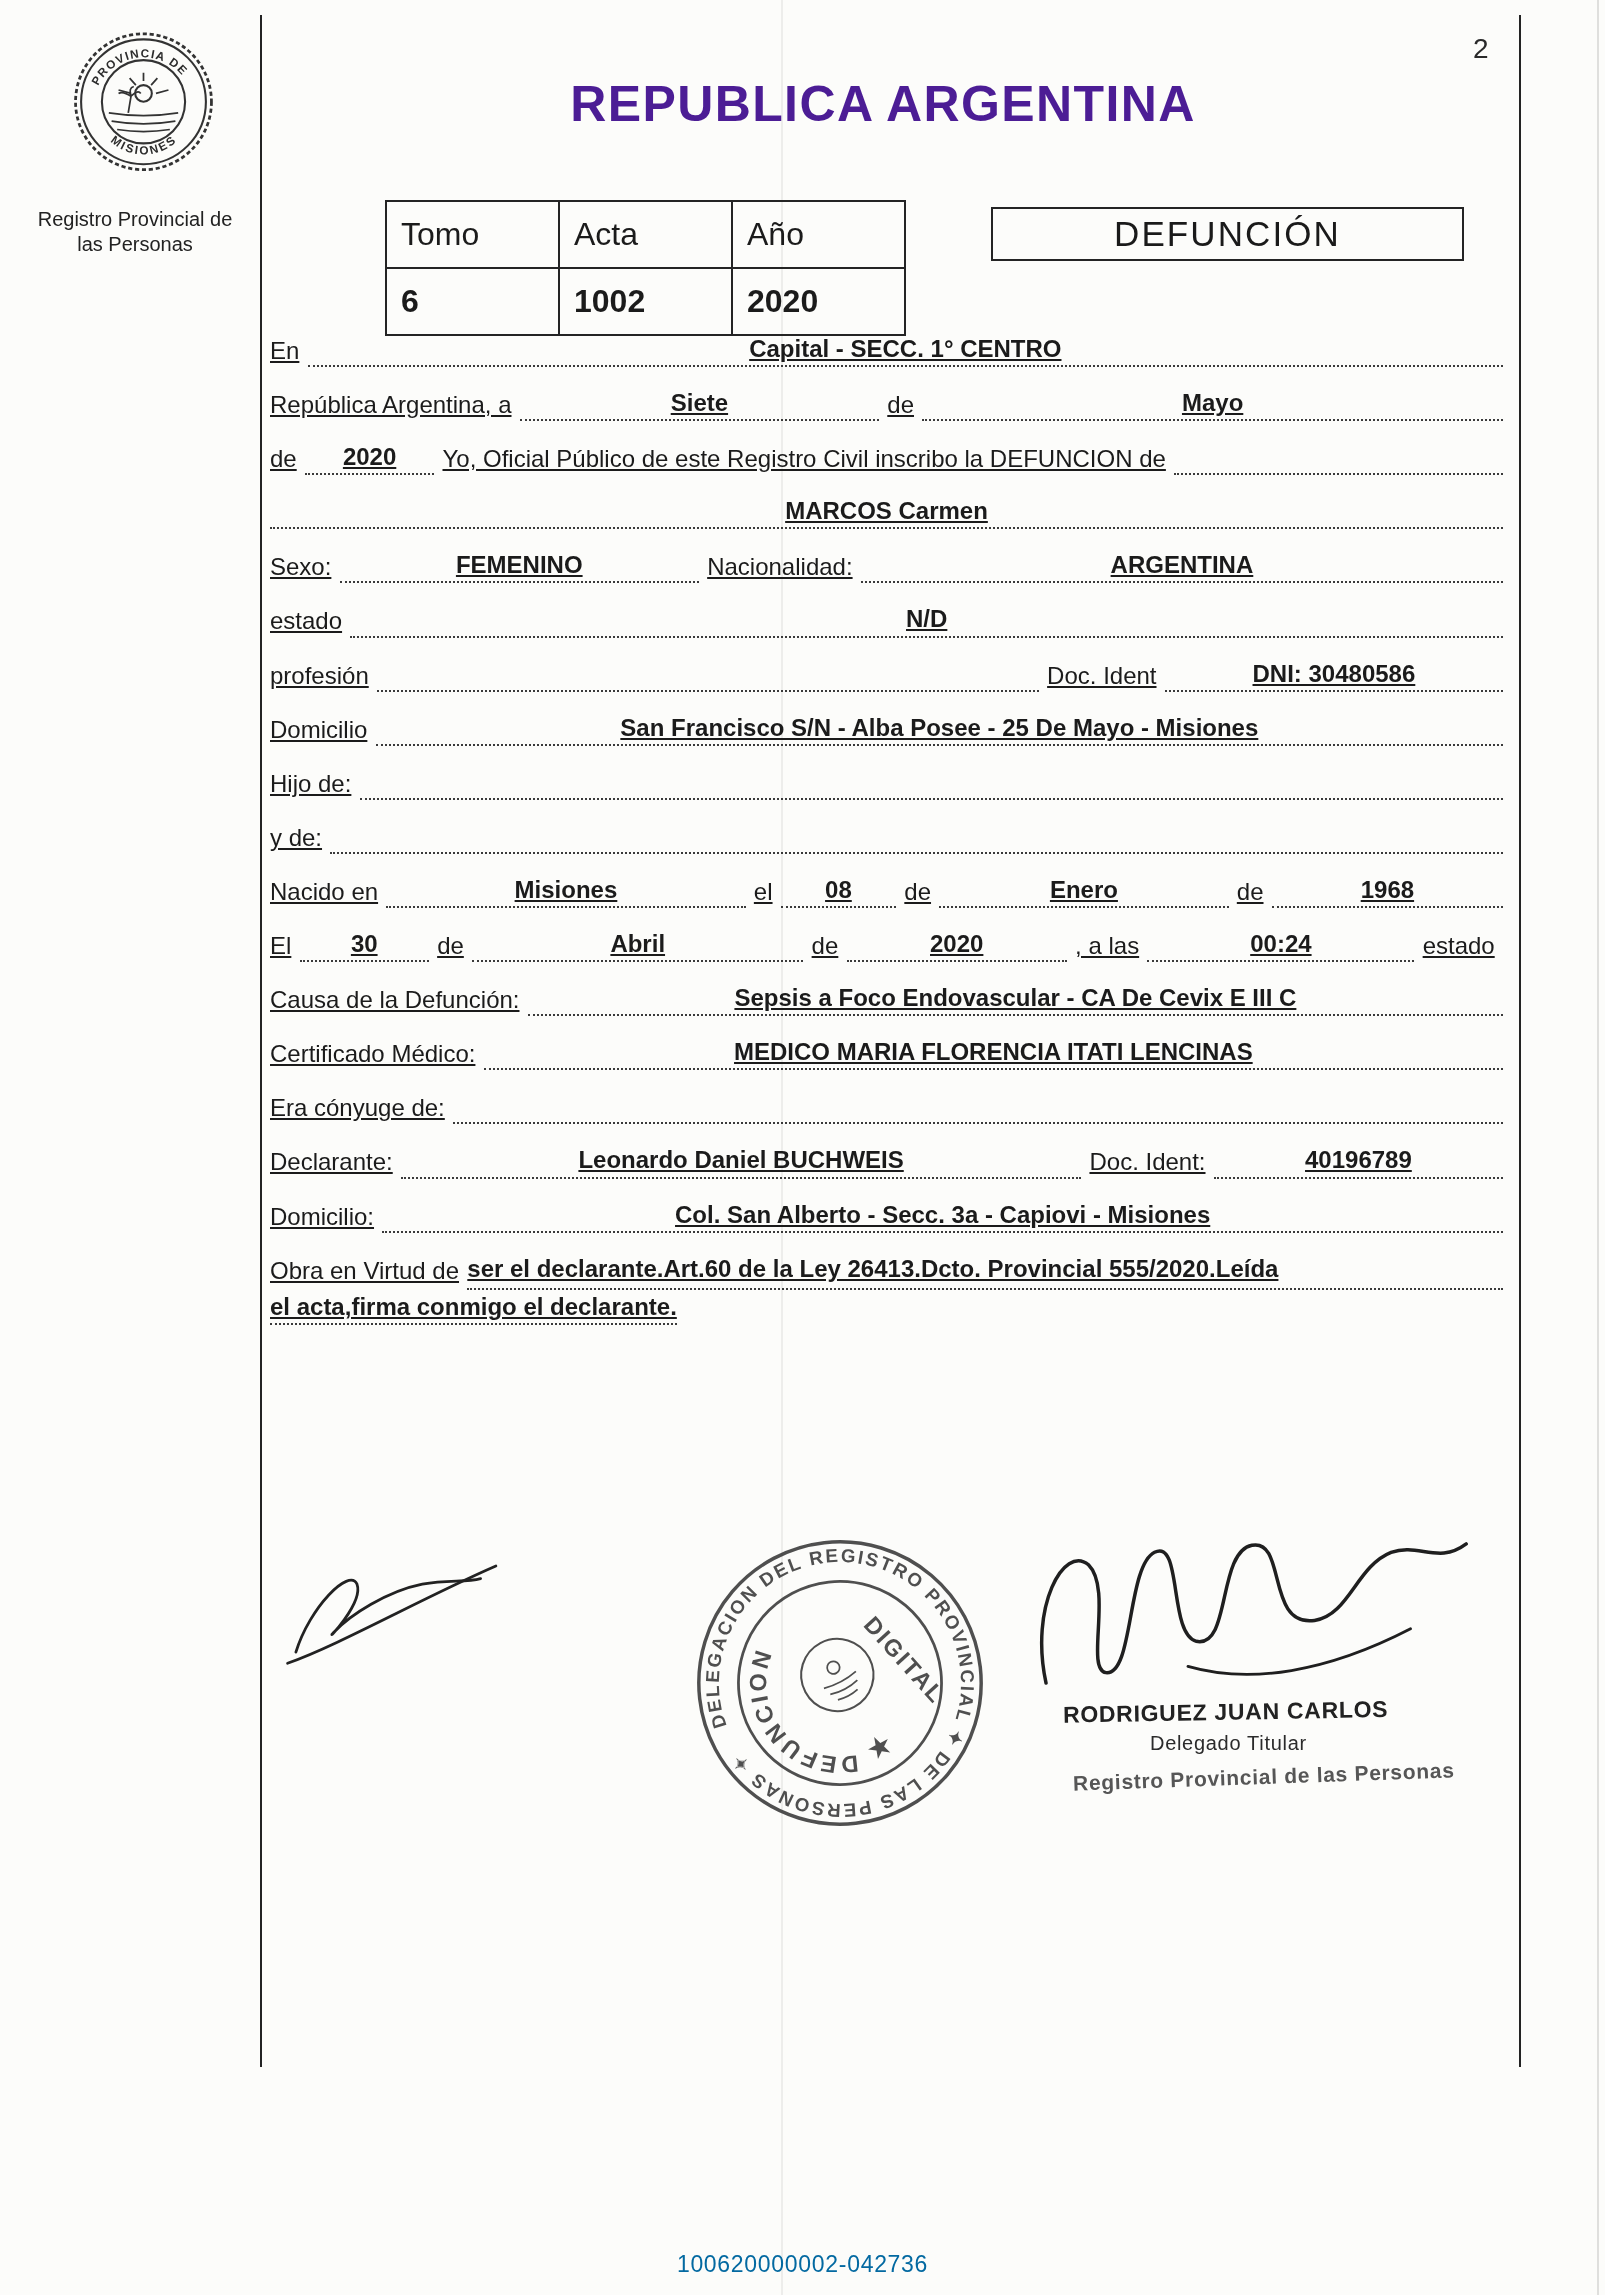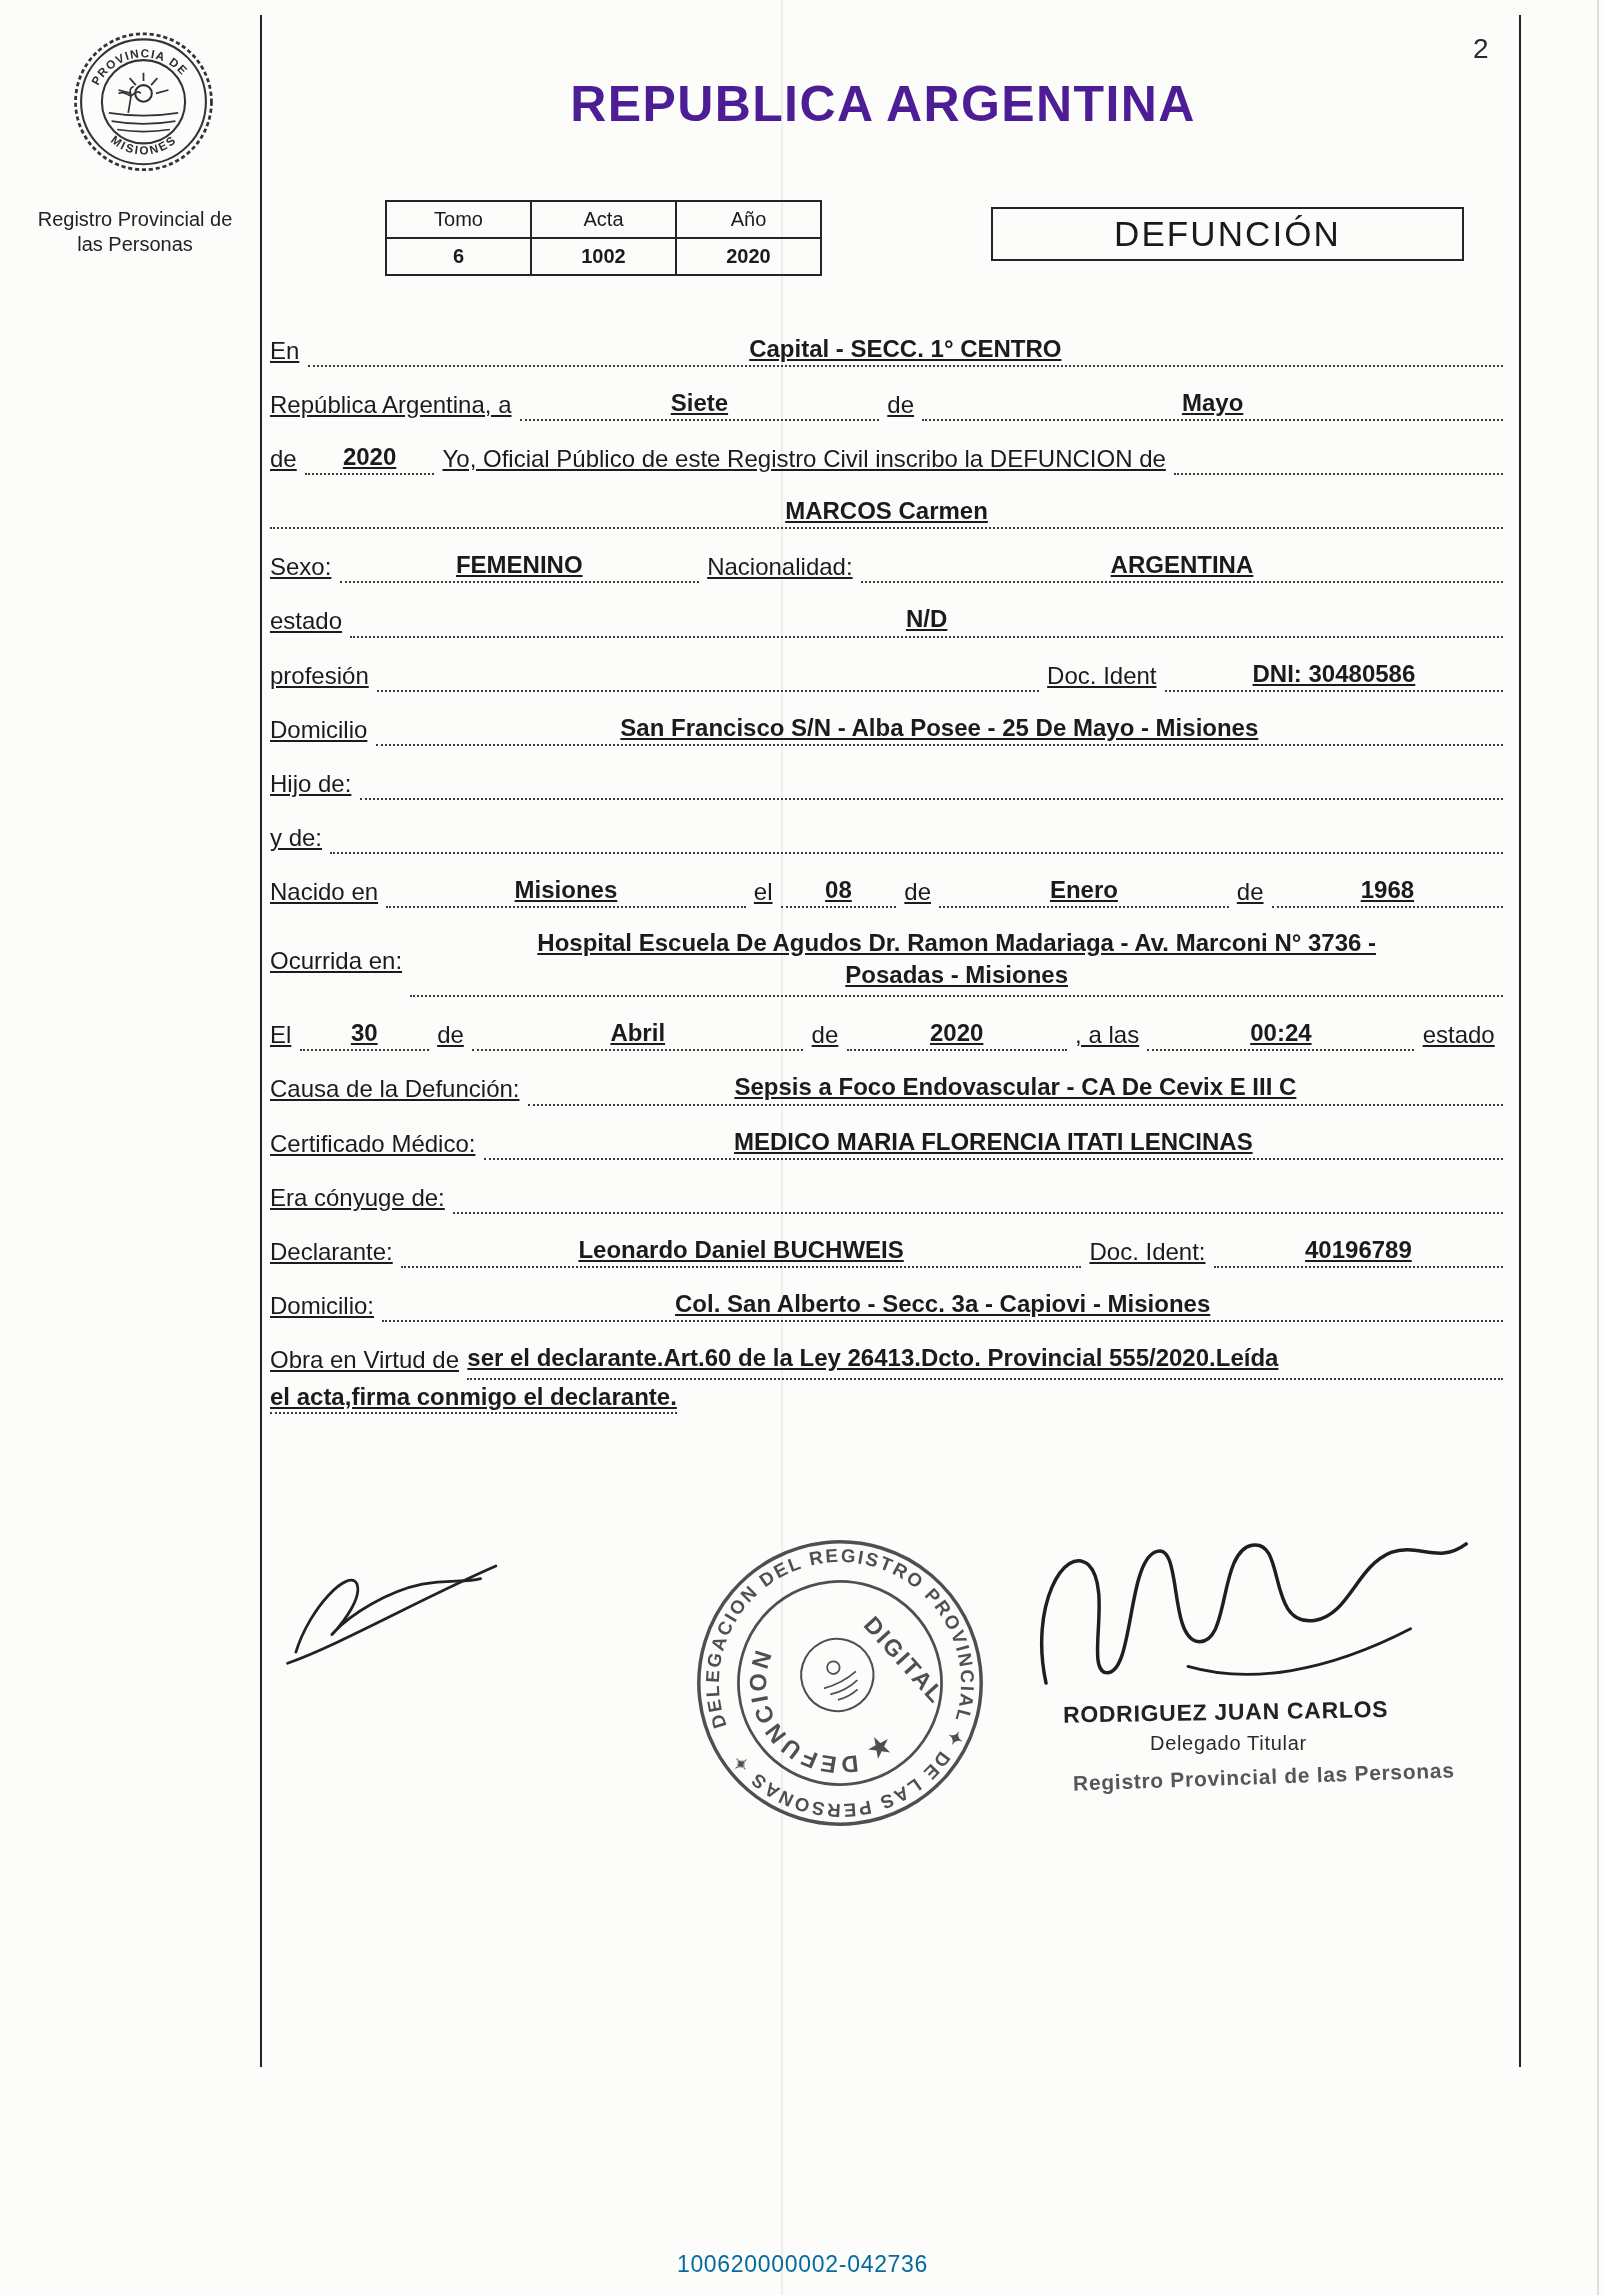--- a/index.html
+++ b/index.html
@@ -18,22 +18,22 @@
   
   .emblem{position:absolute;left:70px;top:24px;width:147px;height:168px;}
   .orgname{position:absolute;left:7px;top:207px;width:256px;text-align:center;
            font-size:20px;line-height:1.25;color:#222;}
 
   .title{position:absolute;left:271px;top:75px;width:1224px;text-align:center;
          font-weight:bold;font-size:50px;letter-spacing:1.4px;color:#4c1d95;}
 
   
   .regtable{position:absolute;left:385px;top:200px;border-collapse:collapse;}
-  .regtable td{border:2.1px solid #242424;width:143px;height:35px;text-align:center;
-               font-size:20px;padding:0;}
+  .regtable td{border:2.1px solid #242424;width:143px;height:35px;
+               font-size:32px;padding:14px;}
   .regtable .vals td{font-weight:bold;}
 
   .doctype-box{position:absolute;left:991px;top:207px;width:469px;height:50px;
                border:2.1px solid #242424;display:flex;align-items:center;justify-content:center;
                font-size:35px;letter-spacing:2.1px;color:#1a1a1a;}
 
   
   .form{position:absolute;left:270px;top:332px;width:1233px;font-size:24px;text-decoration:underline;}
   .row{display:flex;align-items:flex-end;margin-bottom:19px;}
   .lbl{white-space:nowrap;padding:0 8.3px 2.1px 0;}
@@ -183,27 +183,20 @@
       <span class="lbl">Nacido en</span>
       <span class="seg" style="flex:0 0 348px">Misiones</span>
       <span class="lbl-after">el</span>
       <span class="seg" style="flex:0 0 104px">08</span>
       <span class="lbl-after">de</span>
       <span class="seg" style="flex:0 0 278px">Enero</span>
       <span class="lbl-after">de</span>
       <span class="seg grow">1968</span>
     </div>
 
-    <div class="row" style="align-items:center">
-      <span class="lbl">Ocurrida en:</span>
-      <div class="multiseg grow">
-        <div>Hospital Escuela De Agudos Dr. Ramon Madariaga - Av. Marconi N° 3736 -</div>
-        <div>Posadas - Misiones</div>
-      </div>
-    </div>
 
     <div class="row">
       <span class="lbl">El</span>
       <span class="seg" style="flex:0 0 118px">30</span>
       <span class="lbl-after">de</span>
       <span class="seg" style="flex:0 0 320px">Abril</span>
       <span class="lbl-after">de</span>
       <span class="seg" style="flex:0 0 209px">2020</span>
       <span class="lbl-after">, a las</span>
       <span class="seg grow">00:24</span>

